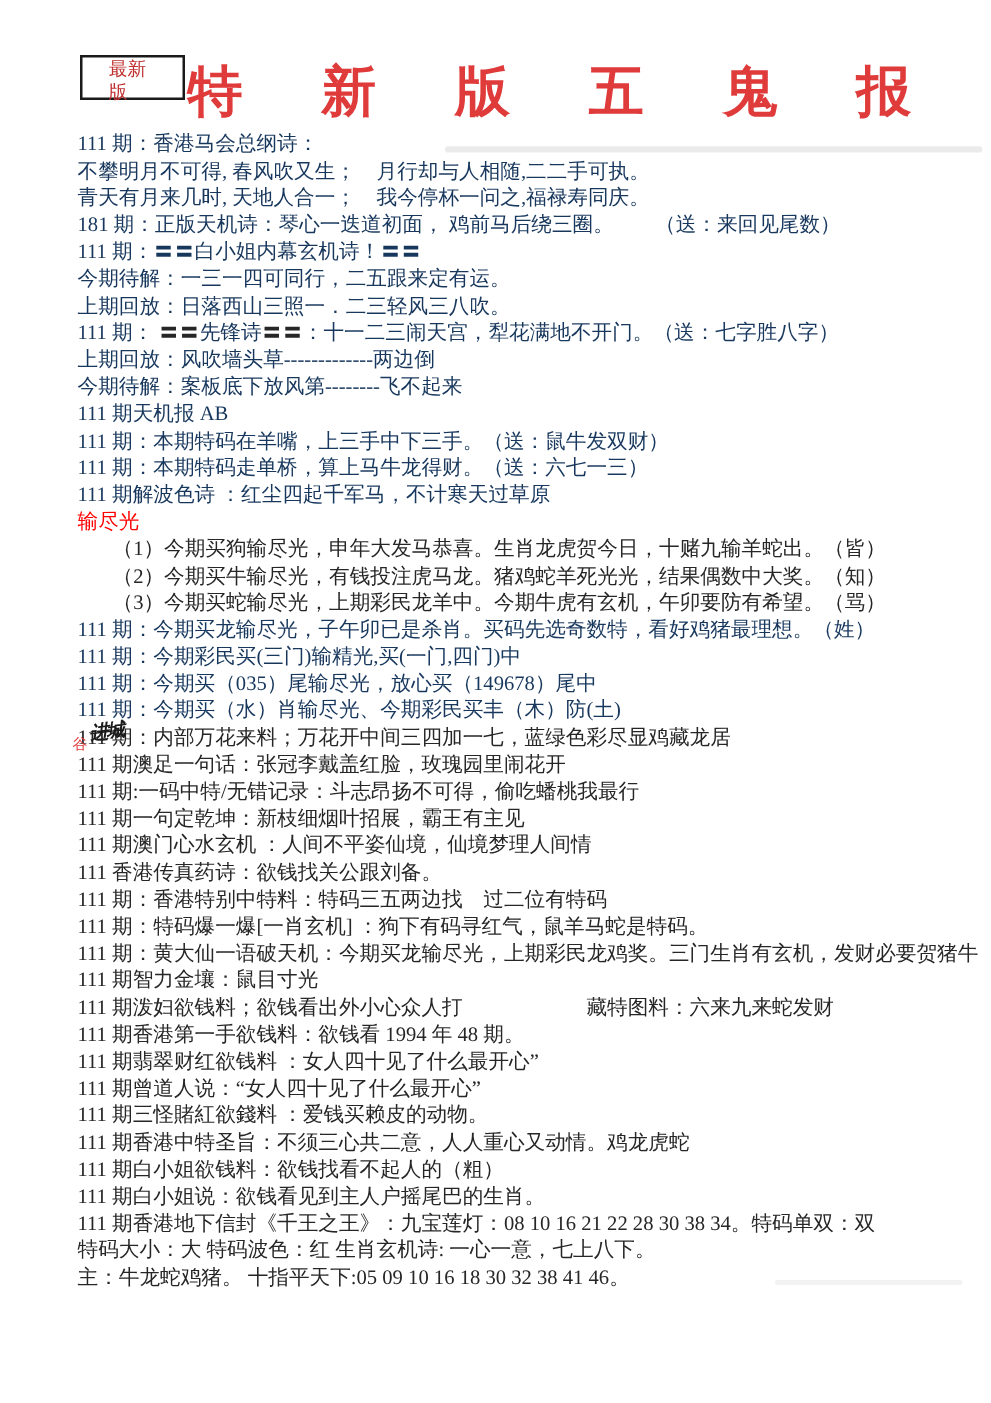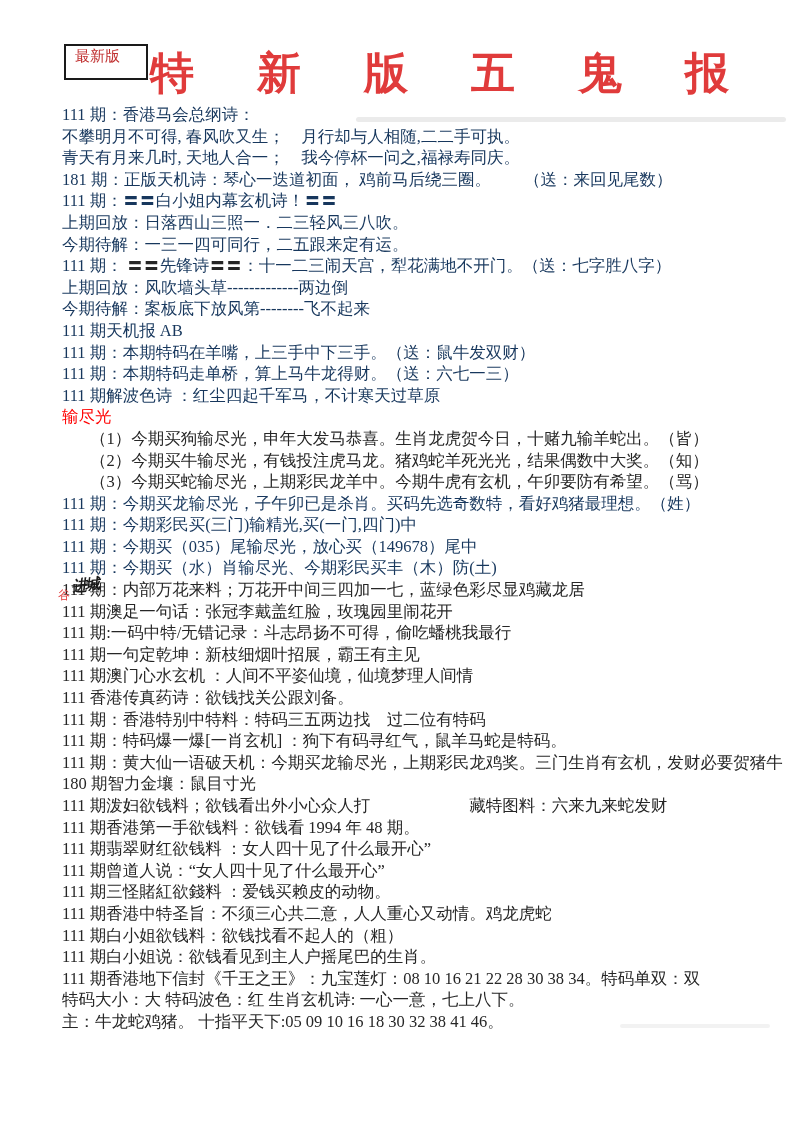--- a/index.html
+++ b/index.html
@@ -10,21 +10,21 @@
     overflow:hidden;
     font-family:"Liberation Serif","DejaVu Serif",serif;
   }
   .page{position:absolute;inset:0;}
   
   .badge{
     position:absolute;left:64px;top:44px;
     width:84px;height:36px;
     border:2px solid #1a1a1a;
     color:#c03030;font-size:15px;
-    padding:1px 9px;box-sizing:border-box;
+    padding:1px 21px;box-sizing:border-box;
     line-height:18px;
   }
   .title{
     position:absolute;left:150px;top:44px;
     font-size:44px;font-weight:bold;
     color:#e03b3b;letter-spacing:26px;
     white-space:pre;
   }
   
   .content{
@@ -72,22 +72,22 @@
 
   <div class="artifact a1"></div>
   <div class="artifact a2"></div>
 
   <div class="content">
       <div class="line"><span class="navy">111 期：香港马会总纲诗：</span></div>
       <div class="line"><span class="navy">不攀明月不可得, 春风吹又生；　月行却与人相随,二二手可执。</span></div>
       <div class="line"><span class="navy">青天有月来几时, 天地人合一；　我今停杯一问之,福禄寿同庆。</span></div>
       <div class="line"><span class="navy">181 期：正版天机诗：琴心一迭道初面， 鸡前马后绕三圈。　　（送：来回见尾数）</span></div>
       <div class="line"><span class="navy">111 期：〓〓白小姐内幕玄机诗！〓〓</span></div>
+      <div class="line"><span class="navy">今期待解：一三一四可同行，二五跟来定有运。</span></div>
       <div class="line"><span class="navy">上期回放：日落西山三照一．二三轻风三八吹。</span></div>
-      <div class="line"><span class="navy">今期待解：一三一四可同行，二五跟来定有运。</span></div>
       <div class="line"><span class="navy">111 期： </span><span class="black">〓〓</span><span class="navy">先锋诗</span><span class="black">〓〓</span><span class="navy">：十一二三闹天宫，犁花满地不开门。（送：七字胜八字）</span></div>
       <div class="line"><span class="navy">上期回放：风吹墙头草-------------两边倒</span></div>
       <div class="line"><span class="navy">今期待解：案板底下放风第--------飞不起来</span></div>
       <div class="line"><span class="navy">111 期天机报 AB</span></div>
       <div class="line"><span class="navy">111 期：本期特码在羊嘴，上三手中下三手。（送：鼠牛发双财）</span></div>
       <div class="line"><span class="navy">111 期：本期特码走单桥，算上马牛龙得财。（送：六七一三）</span></div>
       <div class="line"><span class="navy">111 期解波色诗 ：红尘四起千军马，不计寒天过草原</span></div>
       <div class="line"><span class="red">输尽光</span></div>
       <div class="line ind"><span class="black">（1）今期买狗输尽光，申年大发马恭喜。生肖龙虎贺今日，十赌九输羊蛇出。（皆）</span></div>
       <div class="line ind"><span class="black">（2）今期买牛输尽光，有钱投注虎马龙。猪鸡蛇羊死光光，结果偶数中大奖。（知）</span></div>
@@ -98,21 +98,21 @@
       <div class="line"><span class="navy">111 期：今期买（水）肖输尽光、今期彩民买丰（木）防(土)</span></div>
       <div class="line"><span class="black">111 期：内部万花来料；万花开中间三四加一七，蓝绿色彩尽显鸡藏龙居</span></div>
       <div class="line"><span class="black">111 期澳足一句话：张冠李戴盖红脸，玫瑰园里闹花开</span></div>
       <div class="line"><span class="black">111 期:一码中特/无错记录：斗志昂扬不可得，偷吃蟠桃我最行</span></div>
       <div class="line"><span class="black">111 期一句定乾坤：新枝细烟叶招展，霸王有主见</span></div>
       <div class="line"><span class="black">111 期澳门心水玄机 ：人间不平姿仙境，仙境梦理人间情</span></div>
       <div class="line"><span class="black">111 香港传真药诗：欲钱找关公跟刘备。</span></div>
       <div class="line"><span class="black">111 期：香港特别中特料：特码三五两边找　过二位有特码</span></div>
       <div class="line"><span class="black">111 期：特码爆一爆[一肖玄机] ：狗下有码寻红气，鼠羊马蛇是特码。</span></div>
       <div class="line"><span class="black">111 期：黄大仙一语破天机：今期买龙输尽光，上期彩民龙鸡奖。三门生肖有玄机，发财必要贺猪牛</span></div>
-      <div class="line"><span class="black">180 期智力金壤：鼠目寸光</span></div>
+      <div class="line"><span class="black">111 期智力金壤：鼠目寸光</span></div>
       <div class="line"><span class="black">111 期泼妇欲钱料；欲钱看出外小心众人打　　　　　　藏特图料：六来九来蛇发财</span></div>
       <div class="line"><span class="black">111 期香港第一手欲钱料：欲钱看 1994 年 48 期。</span></div>
       <div class="line"><span class="black">111 期翡翠财红欲钱料 ：女人四十见了什么最开心”</span></div>
       <div class="line"><span class="black">111 期曾道人说：“女人四十见了什么最开心”</span></div>
       <div class="line"><span class="black">111 期三怪賭紅欲錢料 ：爱钱买赖皮的动物。</span></div>
       <div class="line"><span class="black">111 期香港中特圣旨：不须三心共二意，人人重心又动情。鸡龙虎蛇</span></div>
       <div class="line"><span class="black">111 期白小姐欲钱料：欲钱找看不起人的（粗）</span></div>
       <div class="line"><span class="black">111 期白小姐说：欲钱看见到主人户摇尾巴的生肖。</span></div>
       <div class="line"><span class="black">111 期香港地下信封《千王之王》：九宝莲灯：08 10 16 21 22 28 30 38 34。特码单双：双</span></div>
       <div class="line"><span class="black">特码大小：大 特码波色：红 生肖玄机诗: 一心一意，七上八下。</span></div>

